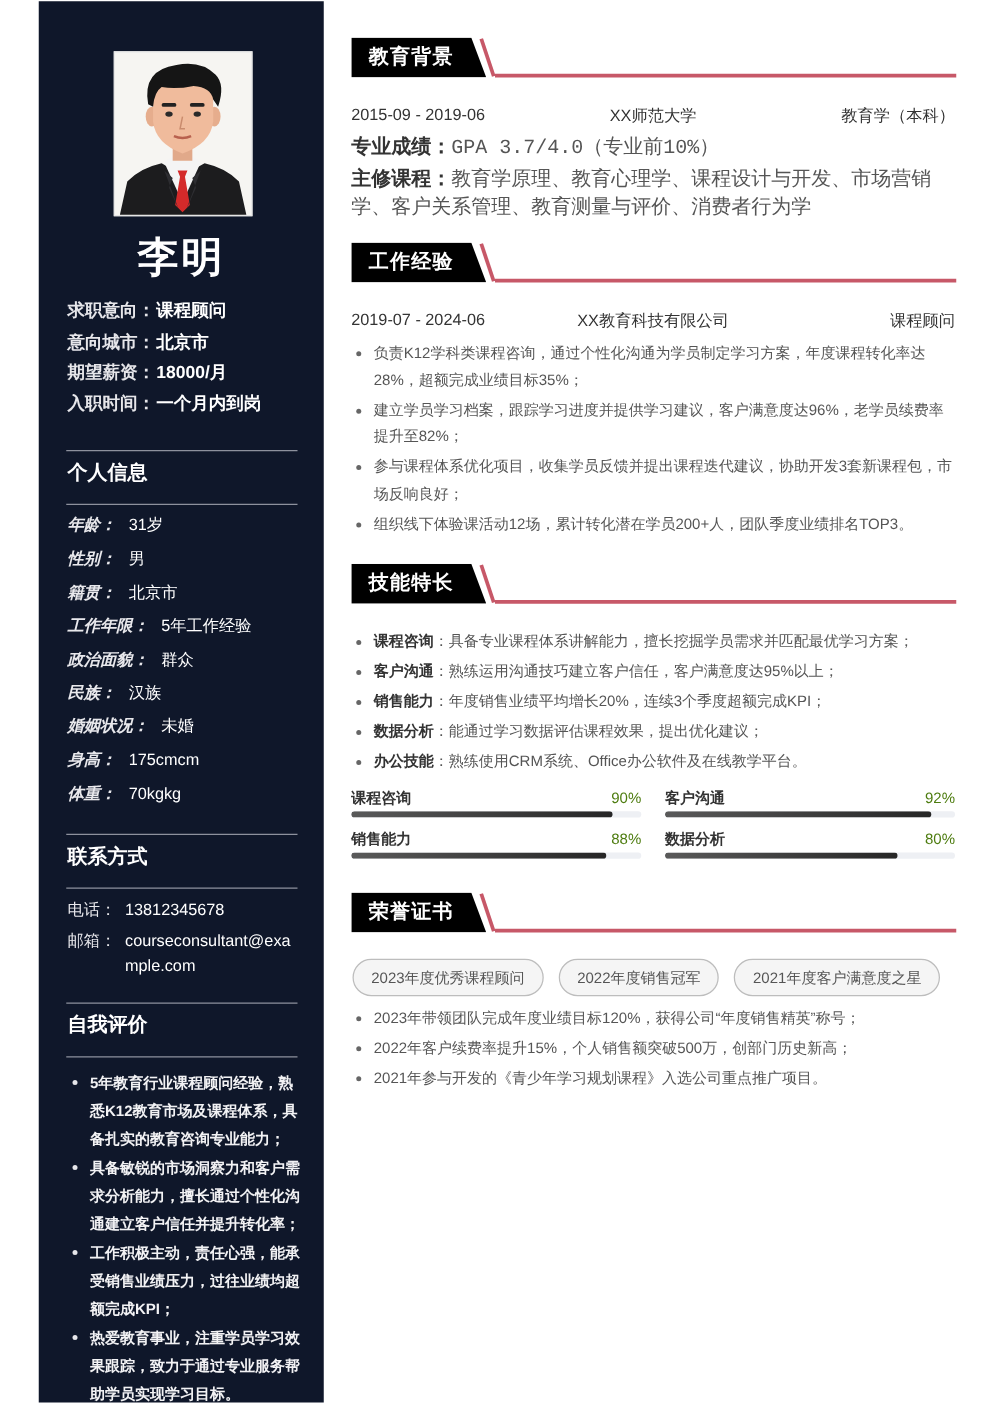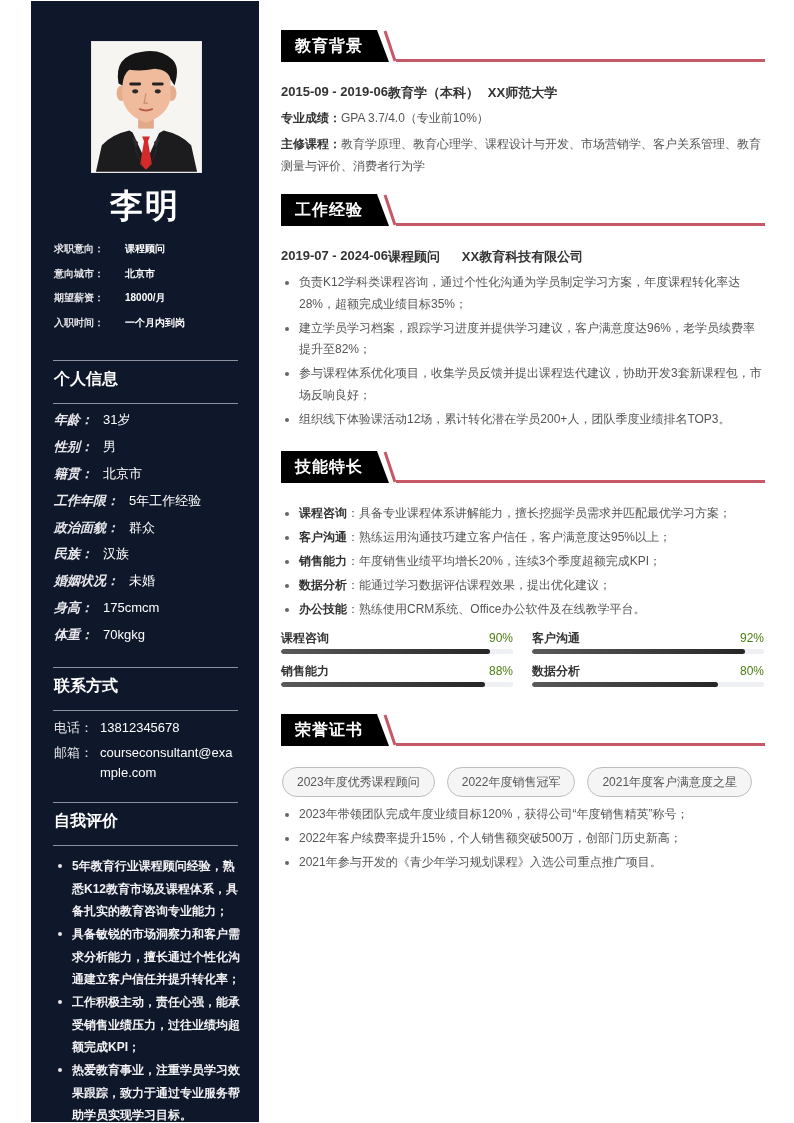--- a/index.html
+++ b/index.html
@@ -17,21 +17,21 @@
   .photo {
     position: absolute; left: 60px; top: 40px; width: 111px; height: 132px;
     background: #f5f5f3; border: 1px solid #e6e6e6; overflow: hidden;
   }
   .photo svg { width: 100%; height: 100%; display: block; }
   .name {
     position: absolute; left: 0; right: 0; top: 183px;
     text-align: center; font-size: 33px; font-weight: bold; letter-spacing: 2px; color: #fff;
   }
   .intent { position: absolute; left: 23px; top: 236px; width: 190px; }
-  .intent-row { display: flex; height: 24.5px; align-items: center; font-size: 10px; font-weight: bold; }
+  .intent-row { display: flex; height: 24.5px; align-items: center; font-size: 14px; font-weight: bold; }
   .intent-row .lbl { color: #e6e6ea; width: 71px; }
   .intent-row .val { color: #ffffff; }
 
   .side-section { position: absolute; left: 22px; width: 185px; }
   .side-divider { height: 1px; background: #8d919d; width: 185px; }
   .side-title { font-size: 16px; font-weight: bold; color: #fff; padding: 8px 0 0 1px; height: 42px; line-height: 20px; }
 
   .info-list { position: absolute; left: 23px; width: 190px; }
   .info-row { display: flex; font-size: 13px; height: 26.8px; align-items: center; }
   .info-row .lbl { color: #e8e8ec; font-weight: bold; margin-right: 10px; white-space: nowrap; font-style: italic; }
@@ -51,23 +51,23 @@
     padding-left: 14px; line-height: 32px; letter-spacing: 1px;
     clip-path: polygon(0 0, 96px 0, 108px 32px, 0 32px);
   }
   .sec-head .slash {
     position: absolute; left: 102px; top: 0; width: 14px; height: 32px;
   }
   .sec-head .line {
     position: absolute; left: 115px; right: 0; top: 29px; height: 3px; background: #c75868;
   }
 
-  .row3 { position: absolute; left: 281px; width: 483px; display: flex; justify-content: flex-start; font-size: 13px; font-weight: bold; color: #333; }
+  .row3 { position: absolute; left: 281px; width: 483px; display: flex; justify-content: space-between; font-size: 13px; font-weight: normal; color: #333; }
   .row3 .c2 { position: absolute; left: 50%; transform: translateX(-50%); }
-  .kv { position: absolute; left: 281px; width: 483px; font-size: 12px; color: #555; line-height: 22px; }
+  .kv { position: absolute; left: 281px; width: 483px; font-size: 16px; color: #555; line-height: 22px; font-family: Liberation Mono, monospace; }
   .kv b { color: #333; }
 
   .blist { position: absolute; left: 281px; width: 483px; list-style: none; }
   .blist li { position: relative; padding-left: 18px; font-size: 12px; color: #555; line-height: 21.5px; margin-bottom: 2.5px; }
   .blist li::before { content: ""; position: absolute; left: 4px; top: 9px; width: 4px; height: 4px; border-radius: 50%; background: #666; }
   .blist li b { color: #333; }
 
   .skills { position: absolute; left: 281px; top: 628px; width: 483px; display: grid; grid-template-columns: 232px 232px; column-gap: 19px; row-gap: 7px; }
   .skill .top { display: flex; justify-content: space-between; font-size: 12px; height: 20px; line-height: 20px; }
   .skill .top .n { font-weight: bold; color: #333; }

